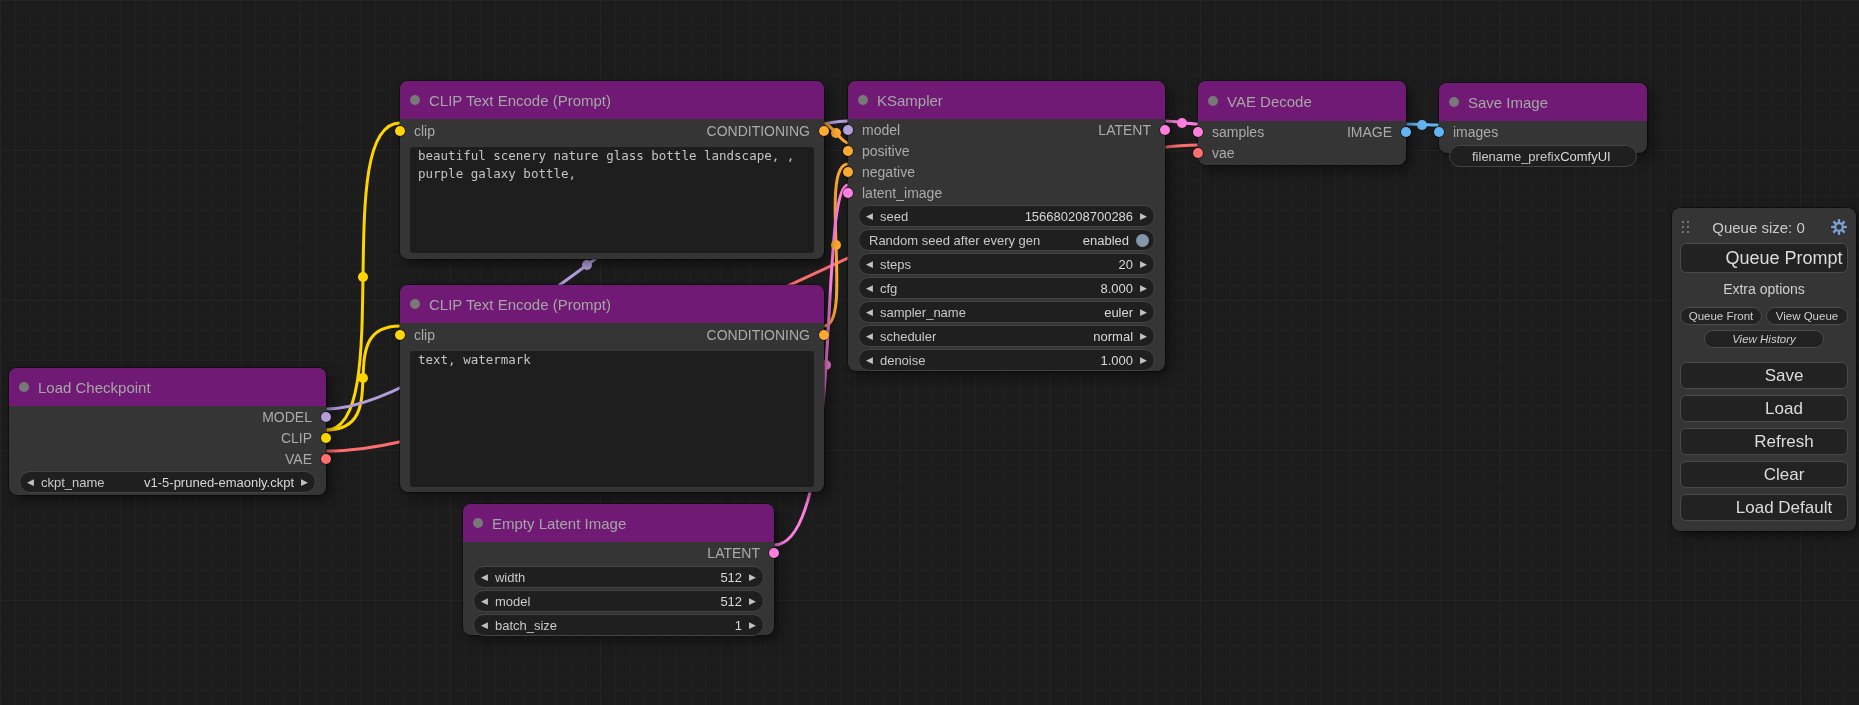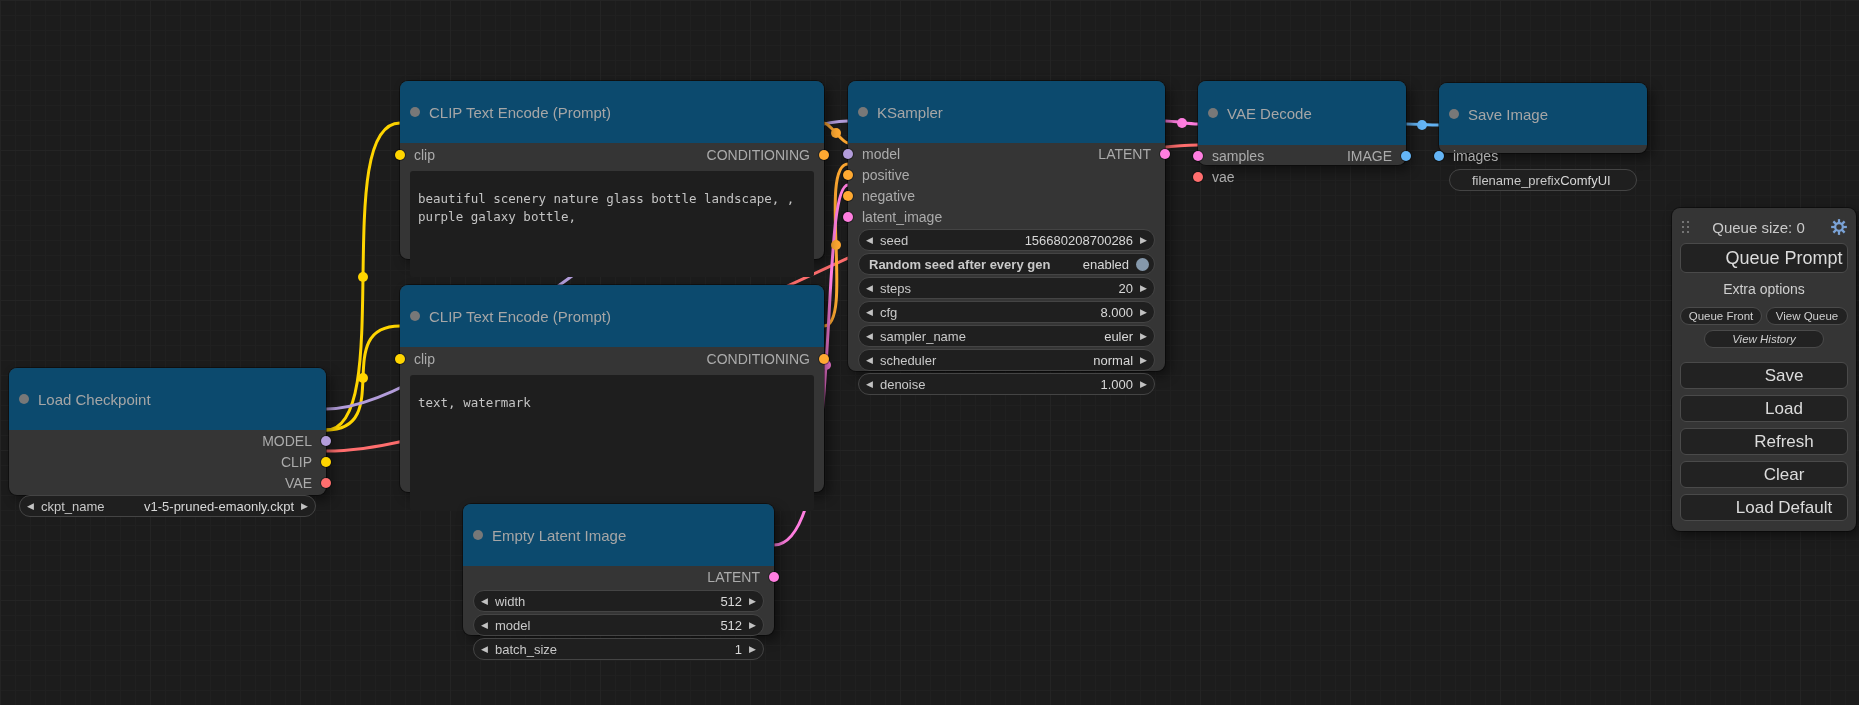--- a/index.html
+++ b/index.html
@@ -20,47 +20,47 @@
   .w-model{stroke:var(--c-model,#b39ddb);} .d-model{fill:var(--c-model,#b39ddb);}
   .w-clip{stroke:var(--c-clip,#ffd500);}   .d-clip{fill:var(--c-clip,#ffd500);}
   .w-vae{stroke:var(--c-vae,#ff6e6e);}     .d-vae{fill:var(--c-vae,#ff6e6e);}
   .w-cond{stroke:var(--c-conditioning,#ffa931);} .d-cond{fill:var(--c-conditioning,#ffa931);}
   .w-latent{stroke:var(--c-latent,#ff7ee0);} .d-latent{fill:var(--c-latent,#ff7ee0);}
   .w-image{stroke:var(--c-image,#64b5f6);}  .d-image{fill:var(--c-image,#64b5f6);}
   
   .node{position:absolute;background:#353535;border-radius:8px;
         box-shadow:0 0 0 1px rgba(0,0,0,.4), 5px 5px 12px rgba(0,0,0,.45);
         color:#ababab;box-sizing:border-box;}
-  .ntitle{height:30px;display:flex;align-items:center;padding:16px 10px;
-          font-size:15px;color:#a6a6a6;background:#0c4a6e;border-radius:8px 8px 0 0;}
+  .ntitle{height:30px;display:flex;align-items:center;padding:4px 10px;
+          font-size:15px;color:#a6a6a6;background:#701a75;border-radius:8px 8px 0 0;}
   .tdot{width:10px;height:10px;border-radius:50%;background:#787878;margin-right:9px;flex:none;}
   .row{position:relative;height:21px;display:flex;align-items:center;
        padding:0 14px;font-size:14px;color:#ababab;}
   .slabel{white-space:nowrap;}
   .slabel.right{margin-left:auto;}
   .dot{width:10px;height:10px;border-radius:50%;position:absolute;top:50%;
        transform:translateY(-50%);box-shadow:0 0 0 1px rgba(0,0,0,.35);}
   .in-dot{left:-5px;} .out-dot{right:-5px;}
   .dot.model{background:var(--c-model,#b39ddb);}
   .dot.clip{background:var(--c-clip,#ffd500);}
   .dot.vae{background:var(--c-vae,#ff6e6e);}
   .dot.cond{background:var(--c-conditioning,#ffa931);}
   .dot.latent{background:var(--c-latent,#ff7ee0);}
   .dot.image{background:var(--c-image,#64b5f6);}
   .widget{height:22px;margin:0 10px 2px;background:#1f1f1f;border:1px solid #444;
           border-radius:11px;display:flex;align-items:center;padding:0 7px;
           font-size:13px;color:#c9c9c9;box-sizing:border-box;}
   .warrow{font-size:9px;color:#c2c2c2;line-height:1;flex:none;}
   .wlabel{margin-left:7px;margin-right:auto;white-space:nowrap;}
   .wvalue{margin-right:7px;color:#d8d8d8;white-space:nowrap;}
-  .widget.toggle .wlabel{margin-left:3px;font-weight:bold;}
+  .widget.toggle .wlabel{margin-left:3px;}
   .widget.text .wvalue{margin-right:26px;}
   .knob{width:13px;height:13px;border-radius:50%;flex:none;
         background:var(--c-toggle_on,#8598ab);margin-right:-2px;}
-  .prompt-text{margin:4px 10px 0;background:#1e1e1e;border-radius:3px;padding:19px 8px;
+  .prompt-text{margin:4px 10px 0;background:#1e1e1e;border-radius:3px;padding:0 8px;
         font-family:"DejaVu Sans Mono",monospace;font-size:12.5px;line-height:1.45;
         color:#c4c4c4;white-space:pre-wrap;overflow:hidden;box-sizing:border-box;}
   
   .qpanel{position:absolute;left:1672px;top:208px;width:184px;background:#353535;
           border-radius:8px;box-shadow:0 0 0 1px rgba(0,0,0,.4),4px 4px 12px rgba(0,0,0,.5);
           padding:8px;box-sizing:border-box;}
   .qheader{display:flex;align-items:center;height:22px;margin-bottom:5px;}
   .qdrag{width:2px;height:2px;margin:0 3px 10px 2px;background:#8a8a8a;border-radius:50%;flex:none;
          box-shadow:5px 0 0 #8a8a8a,0 5px 0 #8a8a8a,5px 5px 0 #8a8a8a,0 10px 0 #8a8a8a,5px 10px 0 #8a8a8a;}
   .qsize{flex:1;text-align:center;font-size:15px;color:#c9c9c9;}

